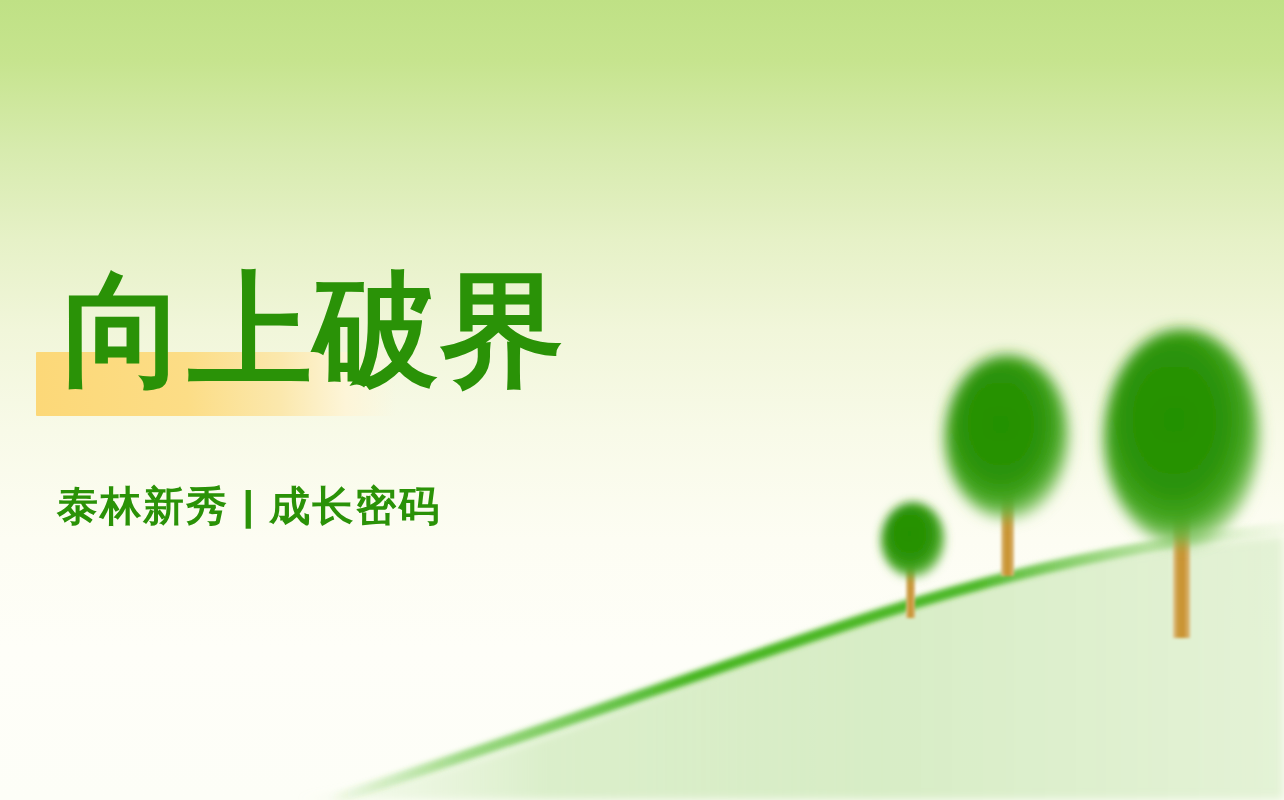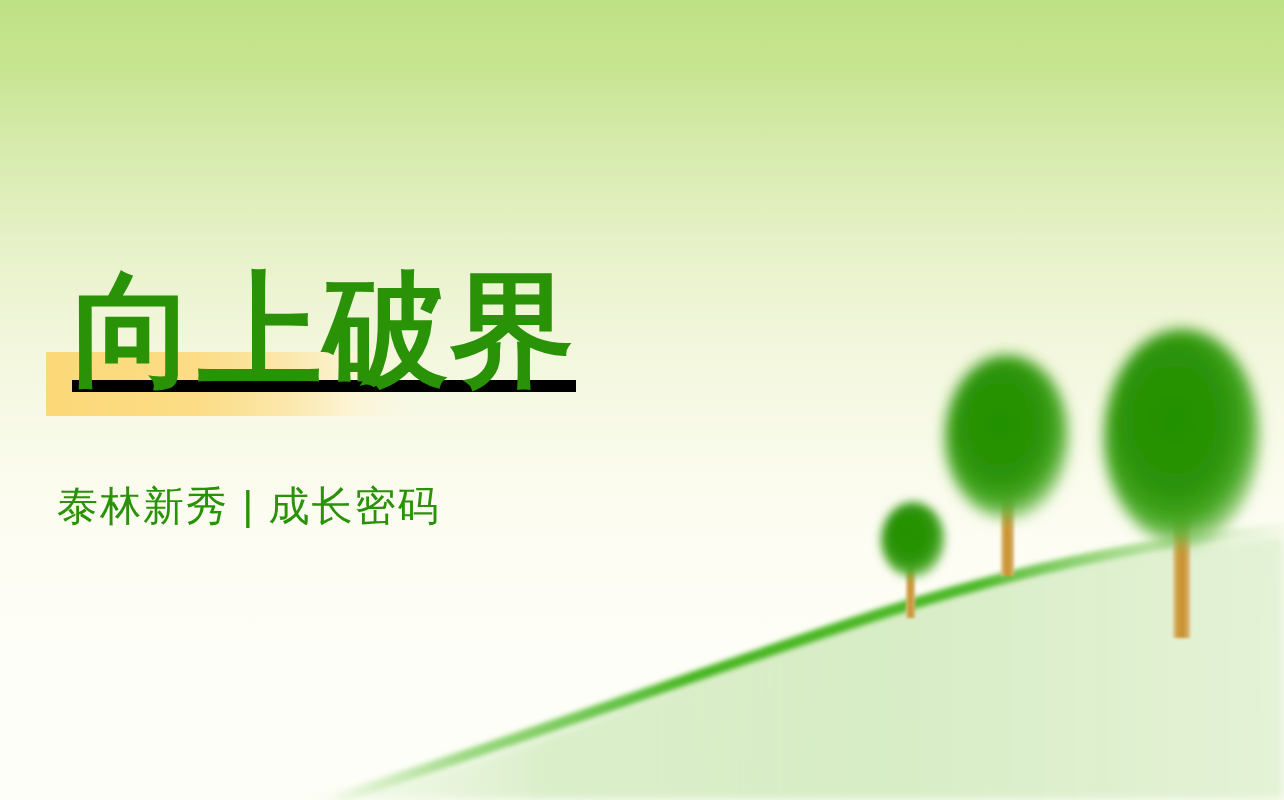--- a/index.html
+++ b/index.html
@@ -49,24 +49,23 @@
     font-size: 124px;
     line-height: 1.1;
     font-weight: 700;
     letter-spacing: 2px;
     color: #2a9207;
     white-space: nowrap;
   }
 
   .headline-2-wrap {
     position: absolute;
-    left: 72px;
+    left: 62px;
     top: 262px;
     height: 136px;
-    text-decoration: underline;
   }
 
   .highlight-bar {
     position: absolute;
     left: -26px;
     top: 90px;
     width: 360px;
     height: 64px;
     background: linear-gradient(
       to right,
@@ -87,21 +86,21 @@
     letter-spacing: 2px;
     color: #2a9207;
     white-space: nowrap;
   }
 
   .subtitle {
     position: absolute;
     left: 57px;
     top: 479px;
     font-size: 41px;
-    font-weight: 400;
+    font-weight: 700;
     letter-spacing: 2px;
     color: #2a9207;
     white-space: nowrap;
   }
 </style>
 </head>
 <body>
 
 <div id="slide">
 

